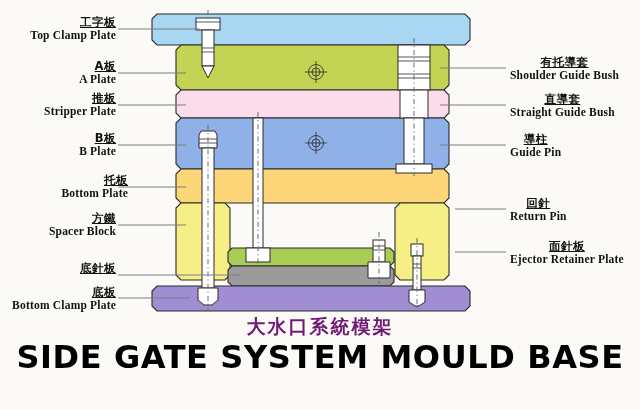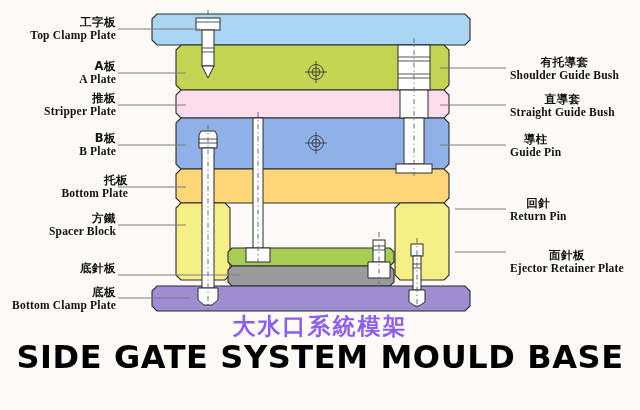--- a/index.html
+++ b/index.html
@@ -11,36 +11,36 @@
     overflow:hidden;
     position:relative;
   }
   #stage{position:absolute;left:0;top:0;width:640px;height:410px;}
   svg.layer{position:absolute;left:0;top:0;width:640px;height:410px;}
 
   
   .lbl{position:absolute;white-space:nowrap;color:#111;}
   .lbl .cn{
     font-family:"DejaVu Sans","Liberation Sans",sans-serif;
-    font-size:11.5px;font-weight:700;line-height:13px;letter-spacing:.5px;
+    font-size:11.5px;font-weight:700;line-height:13px;letter-spacing:.5px;text-decoration:underline;
   }
   .lbl .en{
     font-family:"Liberation Serif","DejaVu Serif",serif;
     font-size:11.5px;font-weight:700;line-height:13px;letter-spacing:.2px;
   }
   .lbl.left{text-align:right;}
   .lbl.right{text-align:center;}
 
   
   #title-block{
     position:absolute;left:0;right:0;top:312px;text-align:center;
   }
   #title-cn{
     font-family:"DejaVu Sans","Liberation Sans",sans-serif;
-    font-size:23px;font-weight:700;letter-spacing:2px;color:#8b5cf6;
+    font-size:19px;font-weight:700;letter-spacing:2px;color:#701a75;
     line-height:28px;
   }
   #title-en{
     font-family:"DejaVu Sans","Liberation Sans",sans-serif;
     font-size:32px;font-weight:700;letter-spacing:.6px;color:#000000;
     line-height:30px;margin-top:2px;
   }
 </style>
 </head>
 <body>
@@ -244,21 +244,21 @@
   <div class="lbl right" style="left:510px;top:133px;">
     <div class="cn">導柱</div>
     <div class="en">Guide Pin</div>
   </div>
 
   <div class="lbl right" style="left:510px;top:197px;">
     <div class="cn">回針</div>
     <div class="en">Return Pin</div>
   </div>
 
-  <div class="lbl right" style="left:510px;top:240px;margin-top:9px;">
+  <div class="lbl right" style="left:510px;top:240px;">
     <div class="cn">面針板</div>
     <div class="en">Ejector Retainer Plate</div>
   </div>
 
   <div id="title-block">
     <div id="title-cn">大水口系統模架</div>
     <div id="title-en">SIDE GATE SYSTEM MOULD BASE</div>
   </div>
 
 </div>

